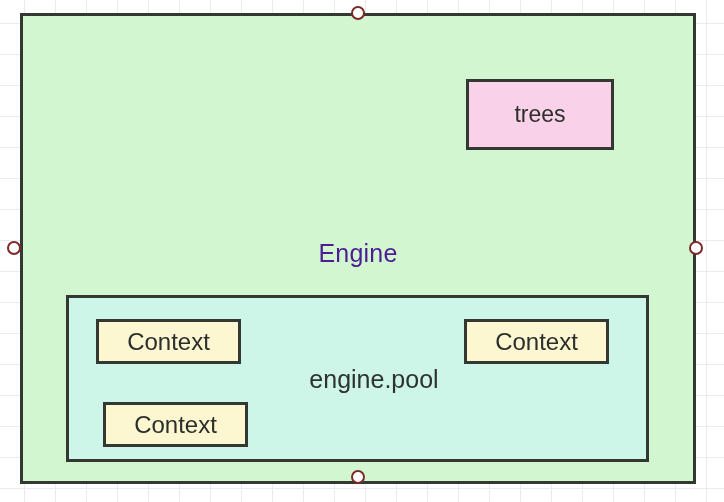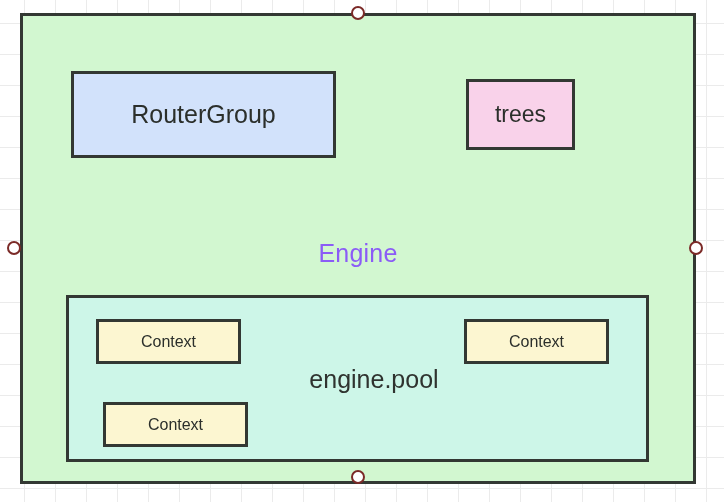--- a/index.html
+++ b/index.html
@@ -44,38 +44,38 @@
     justify-content: center;
   }
   #engine-label {
     position: absolute;
     left: 0;
     right: 0;
     top: 225px;
     text-align: center;
     font-size: 25px;
     letter-spacing: 0.2px;
-    color: #8b5cf6;
+    color: #4c1d95;
   }
 
   
   #routergroup-box {
     left: 71px;
     top: 71px;
     width: 265px;
     height: 87px;
     background: #d2e2fb;
   }
   #routergroup-box .label { font-size: 25px; }
 
   
   #trees-box {
     left: 466px;
     top: 79px;
-    width: 109px;
+    width: 148px;
     height: 71px;
     background: #f9d2ea;
   }
   #trees-box .label { font-size: 23px; }
 
   
   #pool-box {
     left: 66px;
     top: 295px;
     width: 583px;
@@ -93,21 +93,21 @@
     font-size: 25px;
     color: #2f332f;
     margin-left: 33px;
   }
 
   
   .ctx {
     background: #fcf6d1;
     border-width: 3px;
   }
-  .ctx .label { font-size: 16px; }
+  .ctx .label { font-size: 24px; }
 
   #ctx-1 { left: 96px;  top: 319px; width: 145px; height: 45px; }
   #ctx-2 { left: 464px; top: 319px; width: 145px; height: 45px; }
   #ctx-3 { left: 103px; top: 402px; width: 145px; height: 45px; }
 
   .label {
     line-height: 1;
     white-space: nowrap;
     pointer-events: none;
   }
@@ -129,23 +129,20 @@
 </style>
 </head>
 <body>
 
 <div id="canvas">
 
   <div class="node" id="engine-box">
     <span class="label" id="engine-label">Engine</span>
   </div>
 
-  <div class="node" id="routergroup-box">
-    <span class="label">RouterGroup</span>
-  </div>
 
   <div class="node" id="trees-box">
     <span class="label">trees</span>
   </div>
 
   <div class="node" id="pool-box">
     <span class="label" id="pool-label">engine.pool</span>
   </div>
 
   <div class="node ctx" id="ctx-1">

